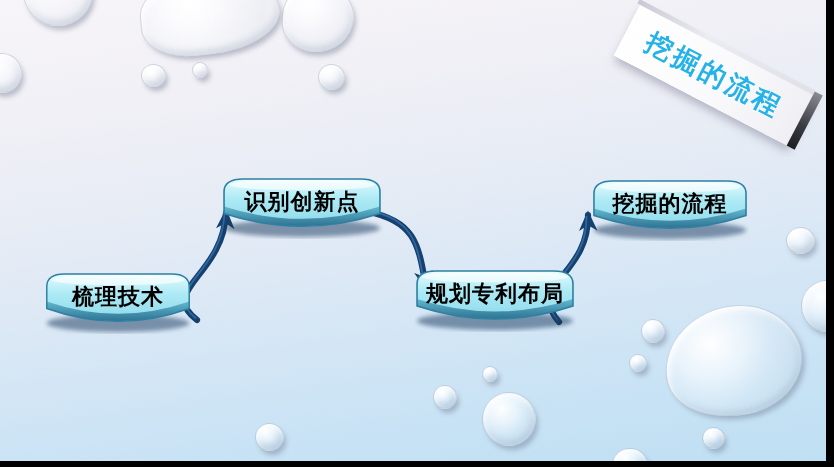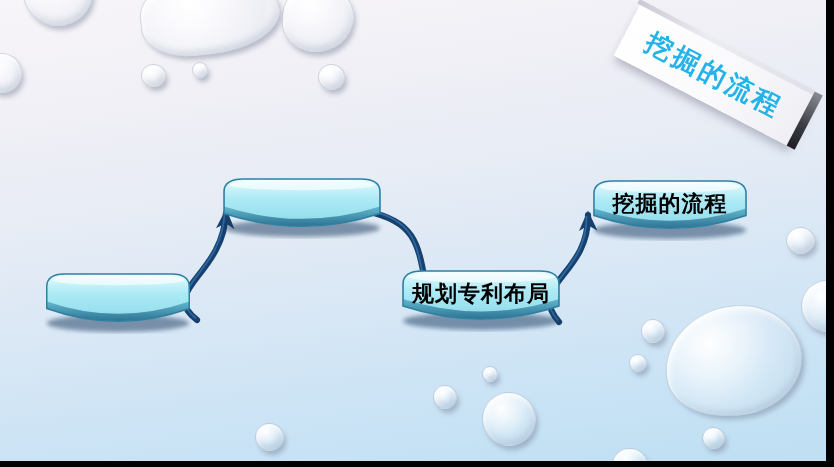--- a/index.html
+++ b/index.html
@@ -120,20 +120,21 @@
       <filter id="blur0" x="-30%" y="-30%" width="160%" height="160%">
         <feGaussianBlur stdDeviation="2.2"></feGaussianBlur>
       </filter>
     </defs>
     <ellipse cx="80" cy="53" rx="77" ry="9" fill="rgba(22,58,92,.5)" filter="url(#blur0)"></ellipse>
     <path d="M 3,16 Q 3,3 22,3 L 138,3 Q 157,3 157,16 L 157,38 Q 80,64 3,38 Z" fill="url(#body0)"></path>
     <path d="M 3,31 Q 80,56 157,31 L 157,38 Q 80,64 3,38 Z" fill="url(#rim0)"></path>
     <ellipse cx="80" cy="9" rx="72" ry="5.5" fill="#ffffff" opacity=".6"></ellipse>
     <path d="M 3,16 Q 3,3 22,3 L 138,3 Q 157,3 157,16 L 157,38 Q 80,64 3,38 Z" fill="none" stroke="#2E80A2" stroke-width="1.6"></path>
   </svg>
+        <span class="lbl">梳理技术</span>
       </div>
       <div class="node" style="left: 221px; top: 176px; width: 162px; height: 63px;">
         <svg viewBox="0 0 160 64" preserveAspectRatio="none">
     <defs>
       <linearGradient id="body1" x1="0" y1="0" x2="0" y2="1">
         <stop offset="0" stop-color="#F0FDFE"></stop>
         <stop offset=".16" stop-color="#CFF4FA"></stop>
         <stop offset=".42" stop-color="#ACEAF5"></stop>
         <stop offset=".75" stop-color="#9BE1EF"></stop>
         <stop offset="1" stop-color="#8AD5E7"></stop>
@@ -145,22 +146,23 @@
       <filter id="blur1" x="-30%" y="-30%" width="160%" height="160%">
         <feGaussianBlur stdDeviation="2.2"></feGaussianBlur>
       </filter>
     </defs>
     <ellipse cx="80" cy="53" rx="77" ry="9" fill="rgba(22,58,92,.5)" filter="url(#blur1)"></ellipse>
     <path d="M 3,16 Q 3,3 22,3 L 138,3 Q 157,3 157,16 L 157,38 Q 80,64 3,38 Z" fill="url(#body1)"></path>
     <path d="M 3,31 Q 80,56 157,31 L 157,38 Q 80,64 3,38 Z" fill="url(#rim1)"></path>
     <ellipse cx="80" cy="9" rx="72" ry="5.5" fill="#ffffff" opacity=".6"></ellipse>
     <path d="M 3,16 Q 3,3 22,3 L 138,3 Q 157,3 157,16 L 157,38 Q 80,64 3,38 Z" fill="none" stroke="#2E80A2" stroke-width="1.6"></path>
   </svg>
-      </div>
-      <div class="node" style="left: 400px; top: 268px; width: 162px; height: 64px;">
+        <span class="lbl">识别创新点</span>
+      </div>
+      <div class="node" style="left: 414px; top: 268px; width: 162px; height: 64px;">
         <svg viewBox="0 0 160 64" preserveAspectRatio="none">
     <defs>
       <linearGradient id="body2" x1="0" y1="0" x2="0" y2="1">
         <stop offset="0" stop-color="#F0FDFE"></stop>
         <stop offset=".16" stop-color="#CFF4FA"></stop>
         <stop offset=".42" stop-color="#ACEAF5"></stop>
         <stop offset=".75" stop-color="#9BE1EF"></stop>
         <stop offset="1" stop-color="#8AD5E7"></stop>
       </linearGradient>
       <linearGradient id="rim2" x1="0" y1="0" x2="0" y2="1">

